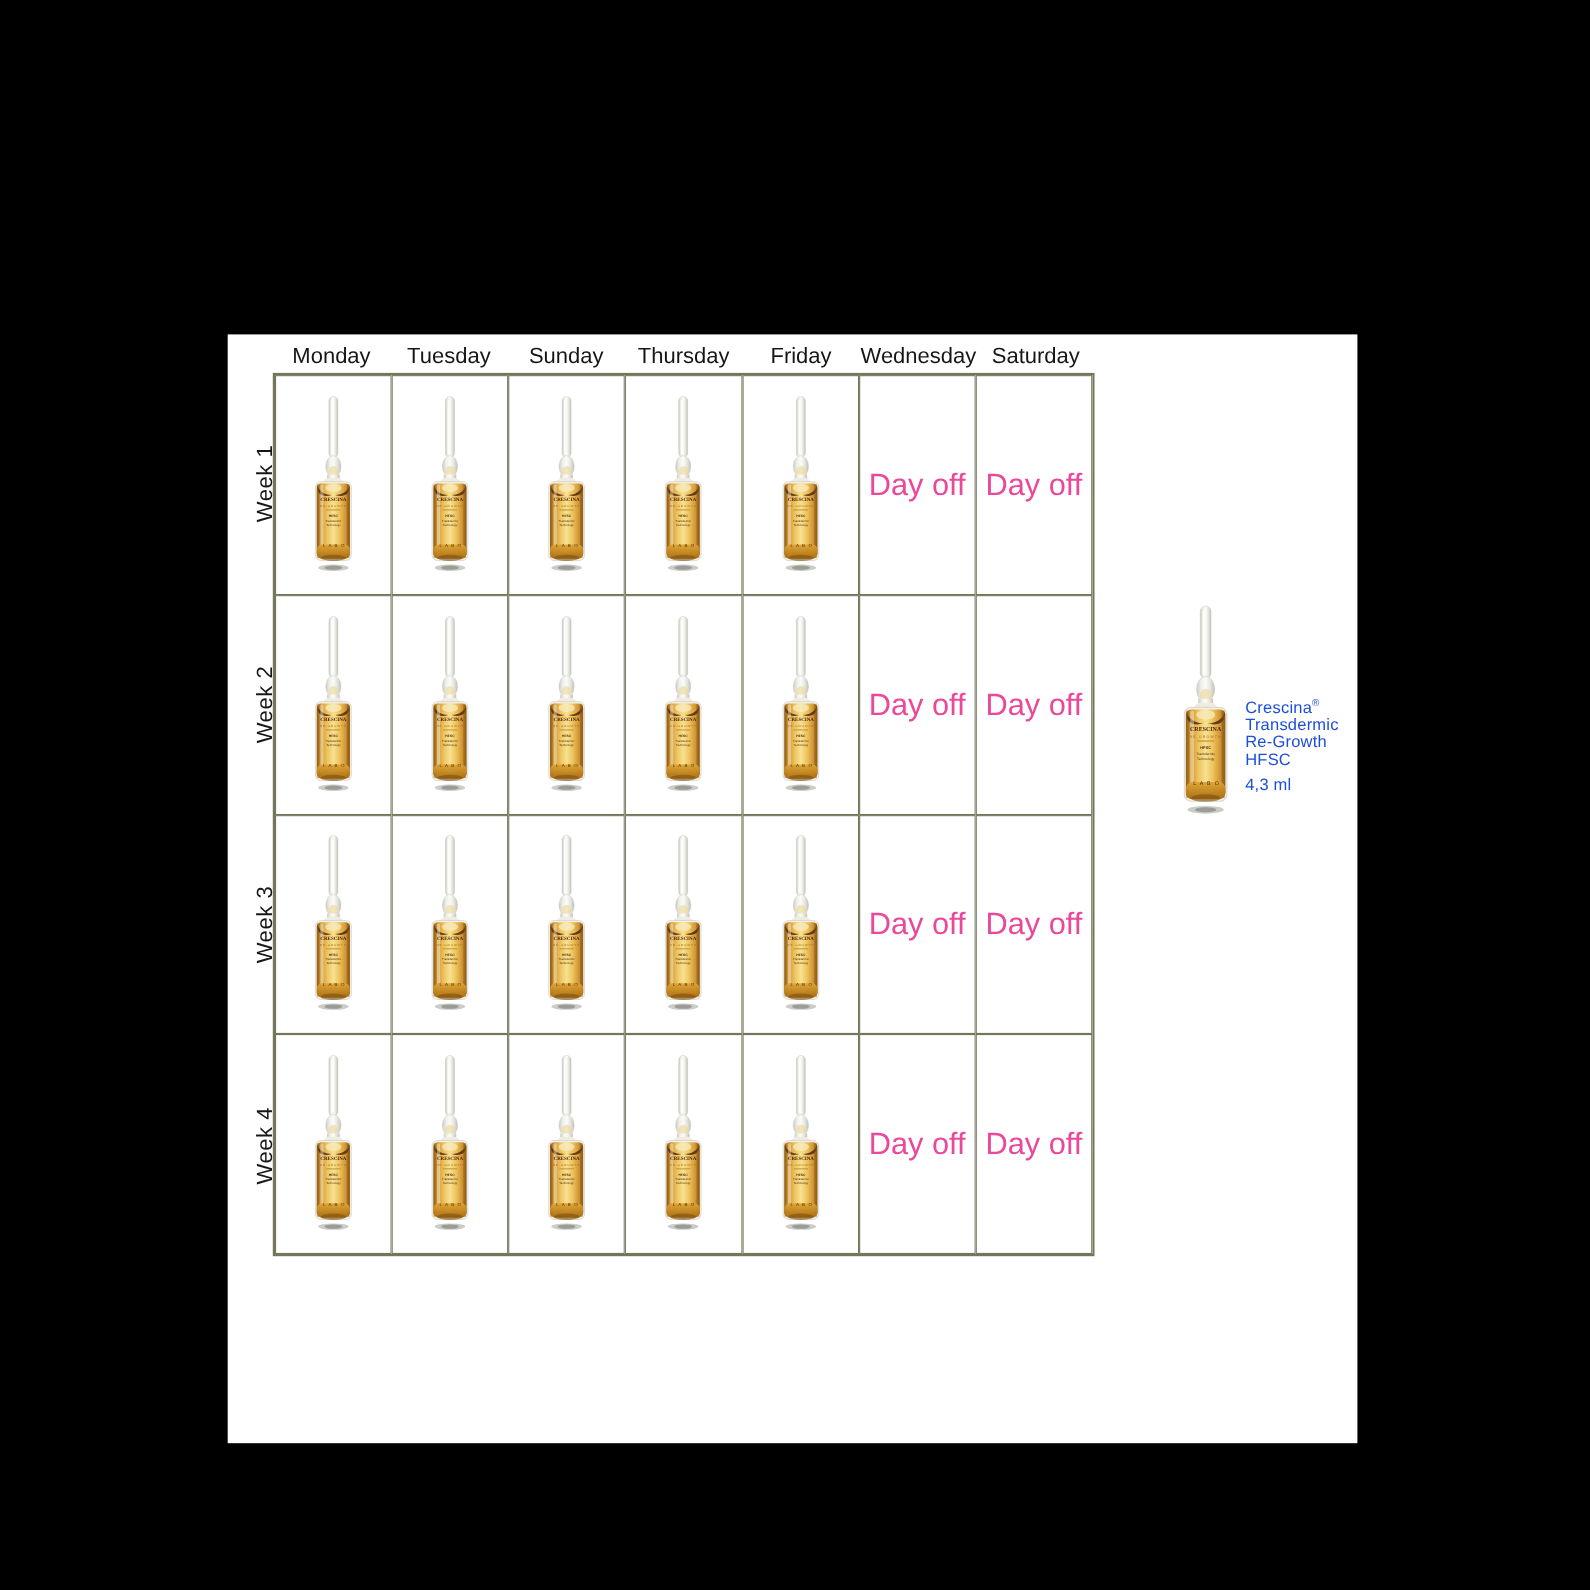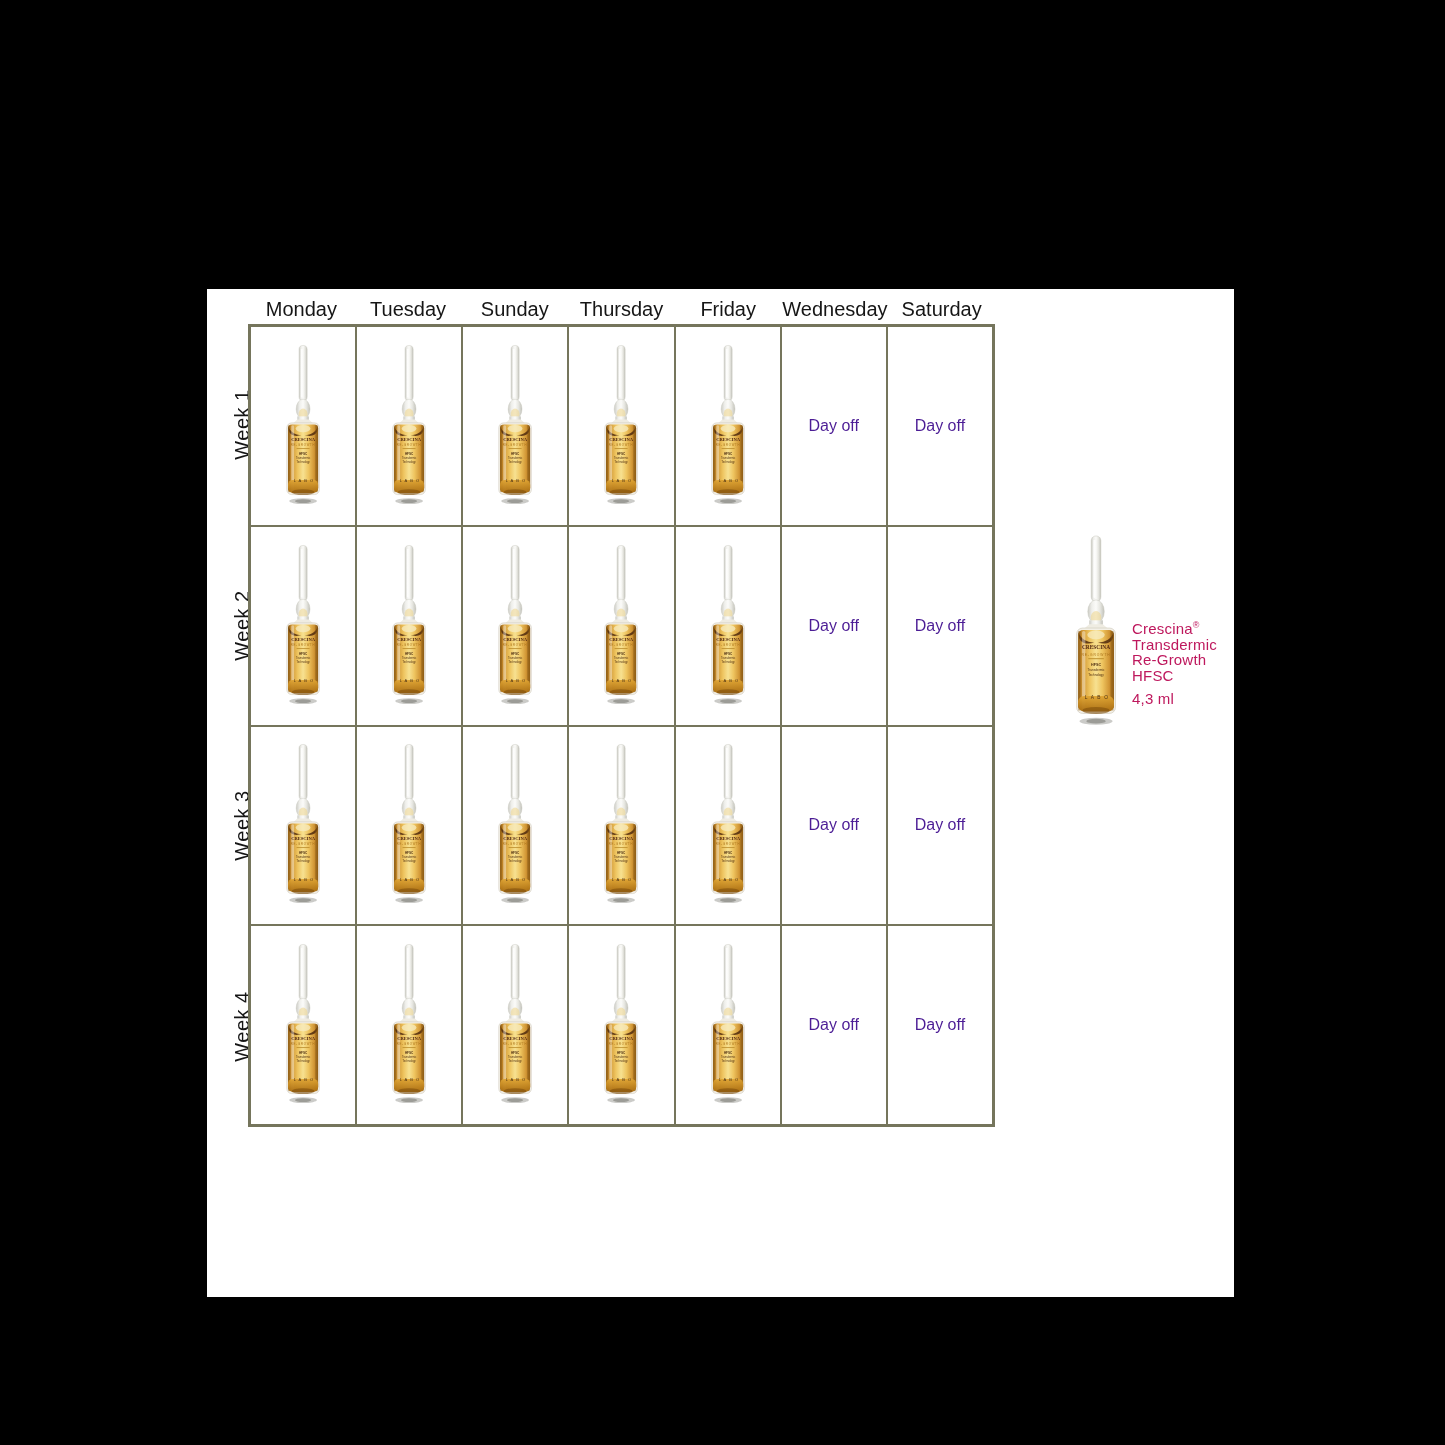--- a/index.html
+++ b/index.html
@@ -1,21 +1,21 @@
 <!DOCTYPE html>
 <html><head>
 <meta charset="utf-8">
 <style>
   html,body{margin:0;padding:0;}
   body{
     width:1445px;height:1445px;background:#000;overflow:hidden;position:relative;
     font-family:"Liberation Sans","DejaVu Sans",sans-serif;color:#1a1a1a;
   }
   .canvas{
-    position:absolute;left:207px;top:289px;width:1027px;height:1008px;background:#ffffff;
+    position:absolute;left:207px;top:304px;width:1027px;height:1008px;background:#ffffff;
   }
   
   .day-headers{
     position:absolute;left:41px;top:7px;width:747px;height:26px;
     display:grid;grid-template-columns:repeat(7,1fr);align-items:center;
   }
   .day-headers span{text-align:center;font-size:20px;color:#161616;}
   
   .week-labels{
     position:absolute;left:0;top:35px;width:41px;height:803px;
@@ -23,26 +23,26 @@
   }
   .wl{display:flex;align-items:center;justify-content:center;}
   .wl span{transform:rotate(-90deg);white-space:nowrap;font-size:20px;color:#161616;letter-spacing:.5px;}
   
   .grid{
     position:absolute;left:41px;top:35px;width:747px;height:803px;box-sizing:border-box;
     border:2px solid #75755c;
     display:grid;grid-template-columns:repeat(7,1fr);grid-template-rows:repeat(4,1fr);
   }
   .cellx{border:1px solid #75755c;display:flex;align-items:center;justify-content:center;overflow:hidden;background:#fff;}
-  .dayoff{font-size:16px;color:#4c1d95;}
+  .dayoff{font-size:28px;color:#ec4899;}
   .amp{height:163px;width:auto;display:block;margin-bottom:3px;}
   
   .product-amp{position:absolute;left:858px;top:244px;height:194px;width:auto;}
   .product-text{
-    position:absolute;left:925px;top:332px;font-size:15px;line-height:15.6px;color:#be185d;letter-spacing:.2px;
+    position:absolute;left:925px;top:332px;font-size:15px;line-height:15.6px;color:#1d4ed8;letter-spacing:.2px;
   }
   .product-text sup{font-size:9px;line-height:0;}
   .volume{margin-top:8px;}
   .defs-holder{position:absolute;width:0;height:0;overflow:hidden;}
 </style>
 </head>
 <body>
 
 <svg class="defs-holder" aria-hidden="true">
   <defs>

